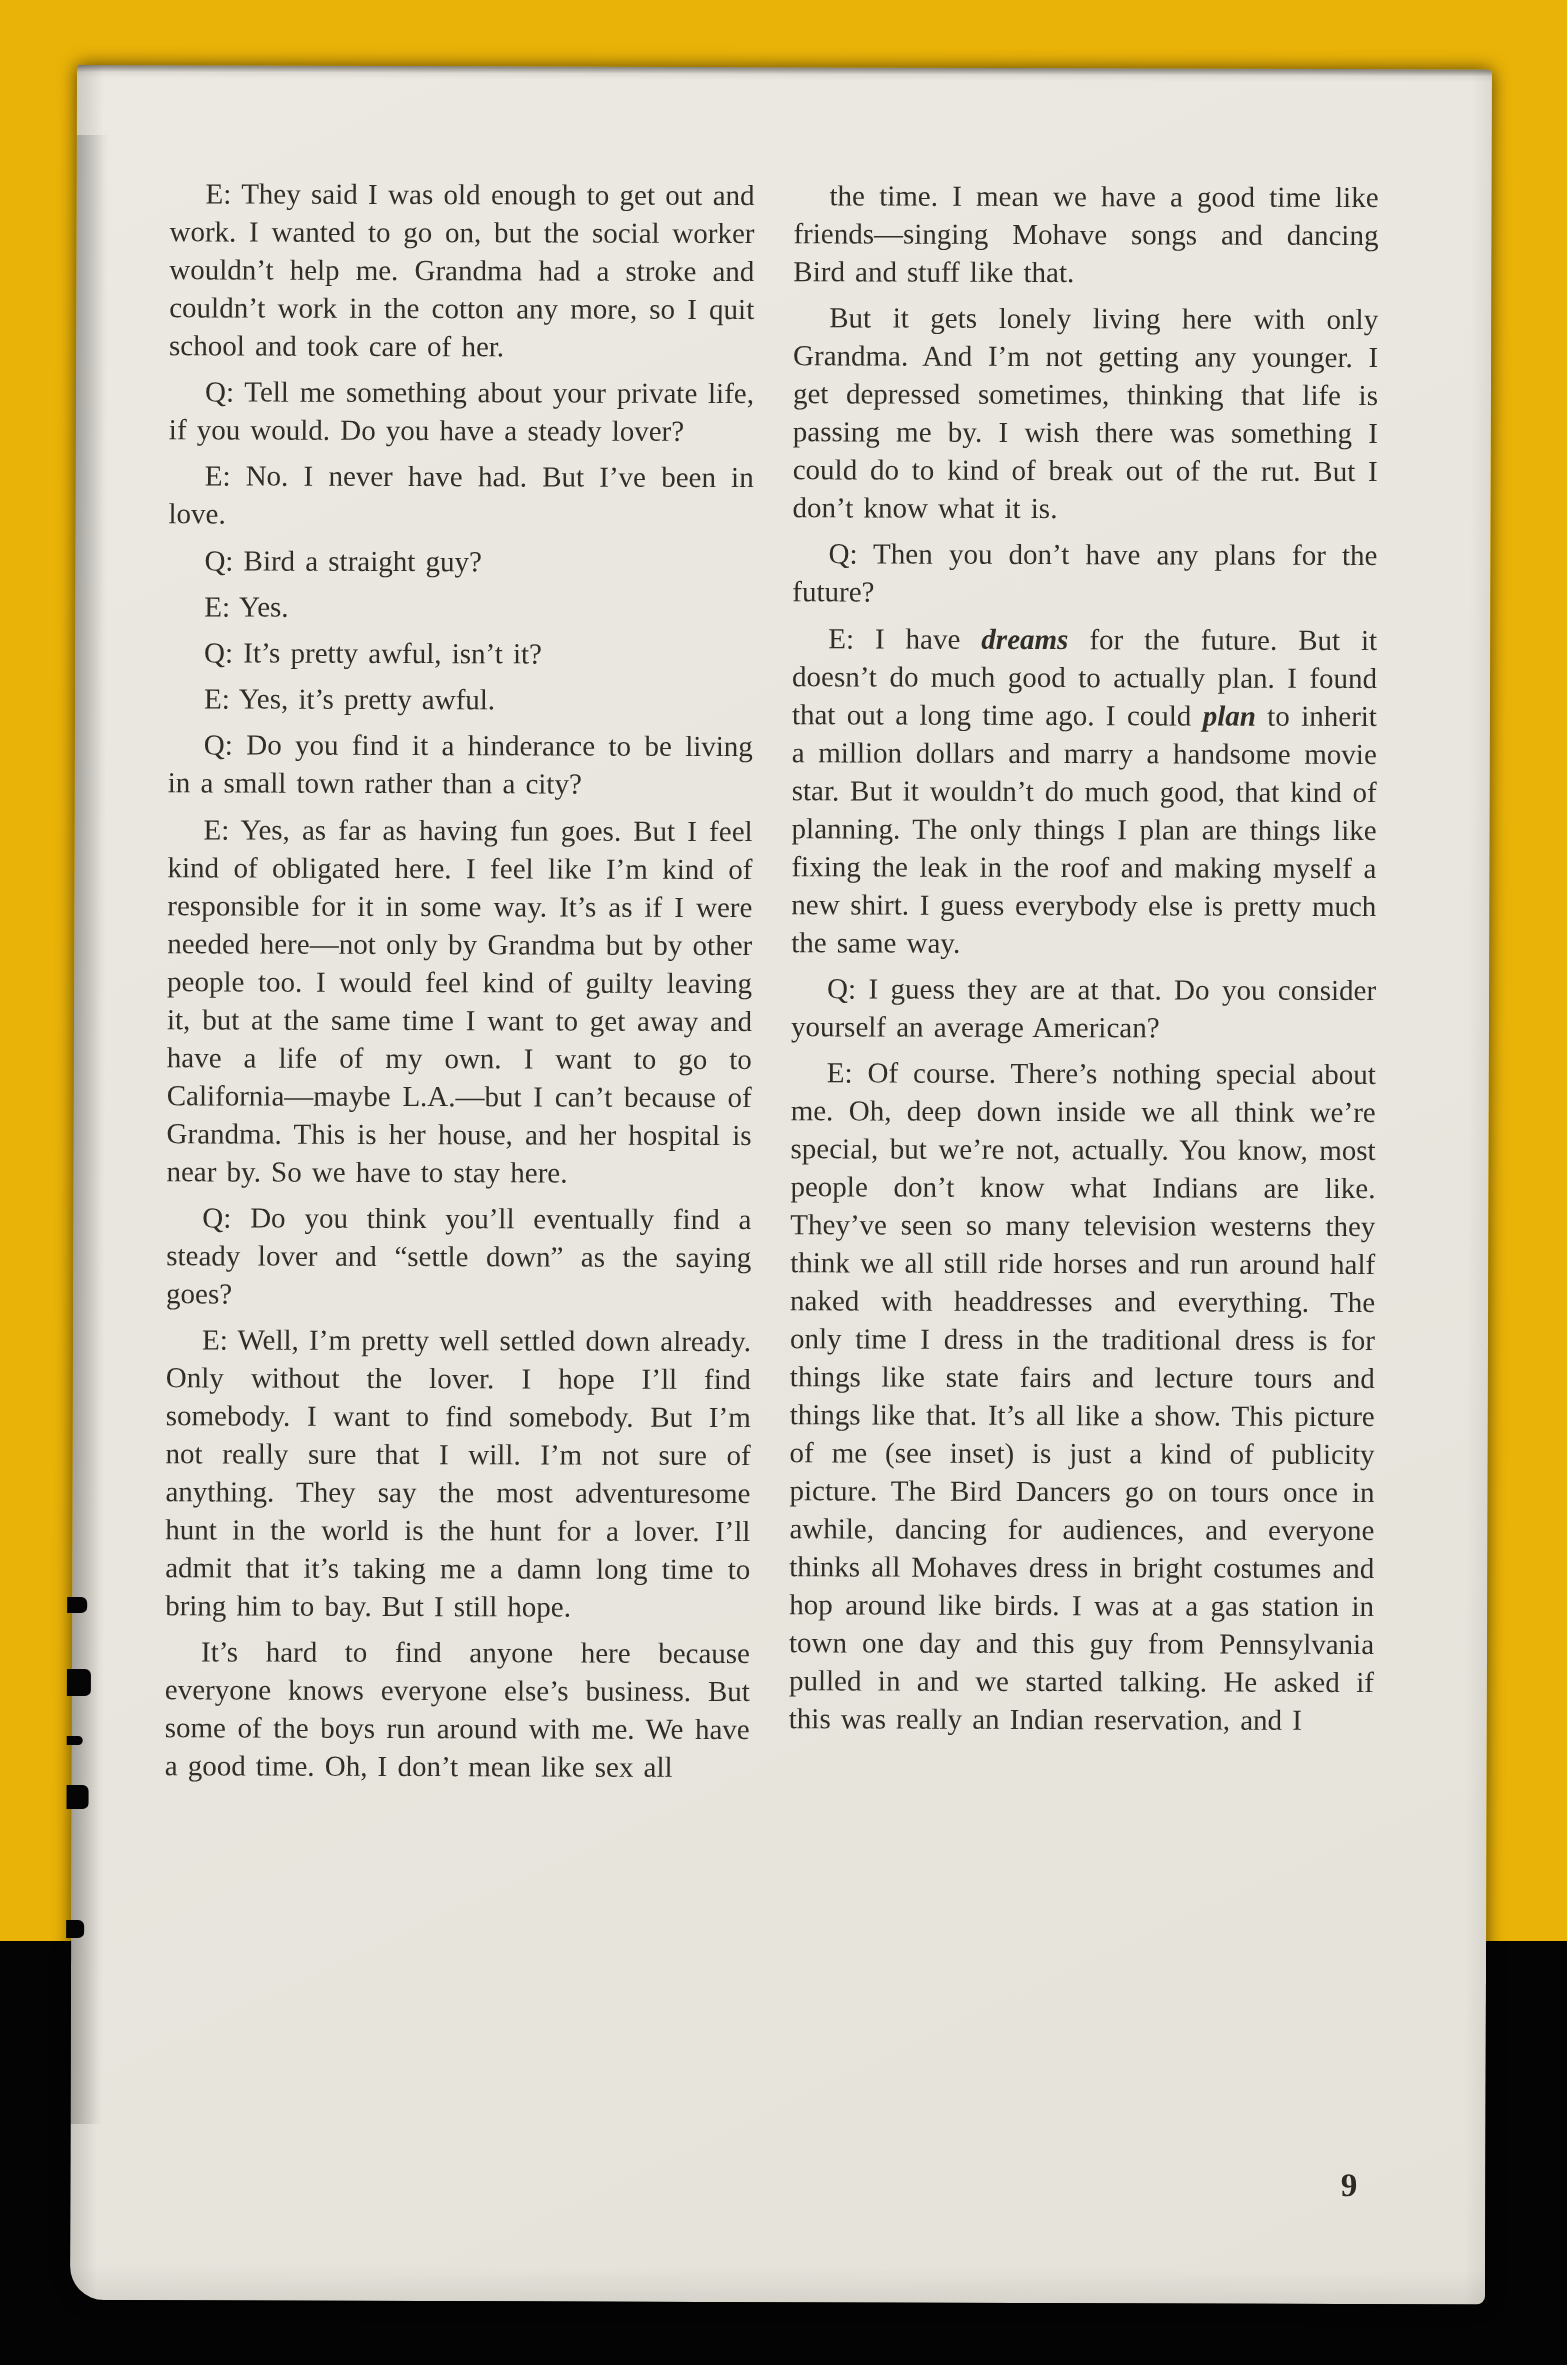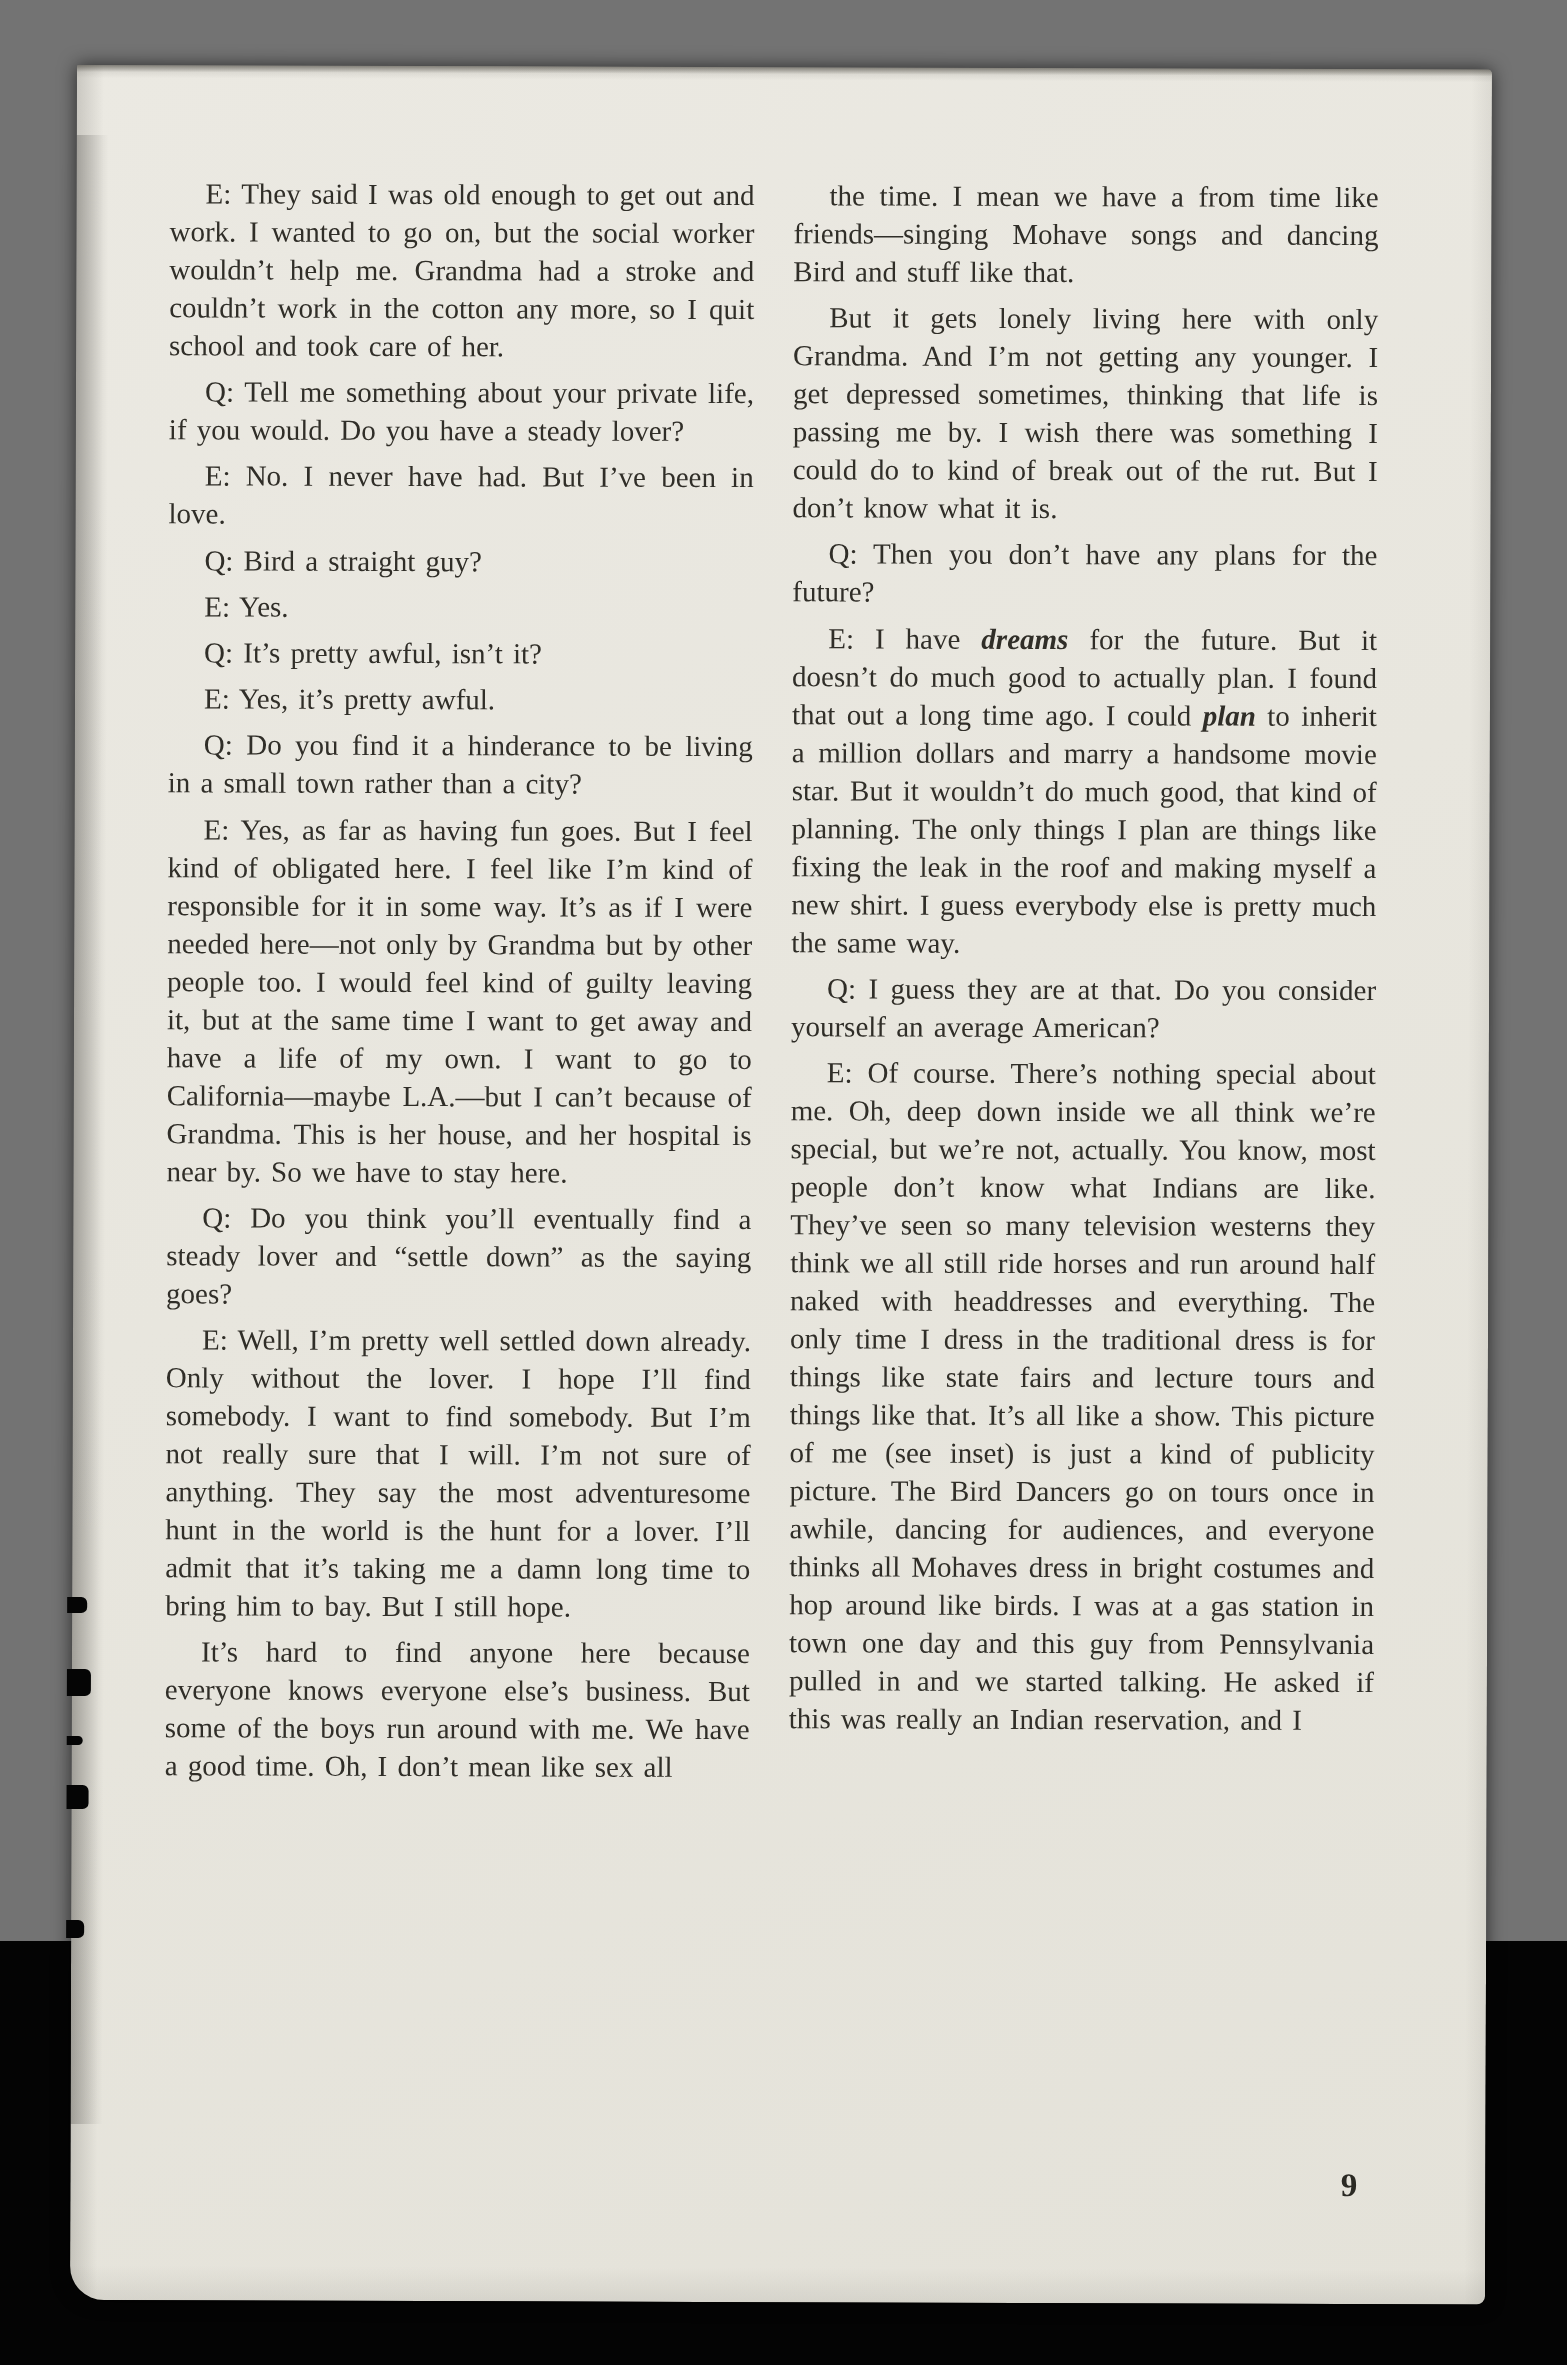--- a/index.html
+++ b/index.html
@@ -7,21 +7,21 @@
     padding: 0;
     width: 1567px;
     height: 2366px;
     background: #040404;
     overflow: hidden;
   }
   .scene {
     position: relative;
     width: 1567px;
     height: 1941px;
-    background: #737373;
+    background: #eab308;
   }
   .page {
     position: absolute;
     left: 77px;
     top: 65px;
     width: 1415px;
     height: 2235px;
     background:
       linear-gradient(to bottom, rgba(40,38,32,0.16), rgba(40,38,32,0) 13px),
       linear-gradient(to right, rgba(30,28,24,0.16), rgba(30,28,24,0) 27px),
@@ -109,21 +109,21 @@
           <p><span>E: Yes.</span></p>
           <p><span>Q: It’s pretty awful, isn’t it?</span></p>
           <p><span>E: Yes, it’s pretty awful.</span></p>
           <p><span>Q: Do you find it a hinderance to be living in a small town rather than a city?</span></p>
           <p><span>E: Yes, as far as having fun goes. But I feel kind of obligated here. I feel like I’m kind of responsible for it in some way. It’s as if I were needed here—not only by Grandma but by other people too. I would feel kind of guilty leaving it, but at the same time I want to get away and have a life of my own. I want to go to California—maybe L.A.—but I can’t because of Grandma. This is her house, and her hospital is near by. So we have to stay here.</span></p>
           <p><span>Q: Do you think you’ll eventually find a steady lover and “settle down” as the saying goes?</span></p>
           <p><span>E: Well, I’m pretty well settled down already. Only without the lover. I hope I’ll find somebody. I want to find somebody. But I’m not really sure that I will. I’m not sure of anything. They say the most adventuresome hunt in the world is the hunt for a lover. I’ll admit that it’s taking me a damn long time to bring him to bay. But I still hope.</span></p>
           <p><span>It’s hard to find anyone here because everyone knows everyone else’s business. But some of the boys run around with me. We have a good time. Oh, I don’t mean like sex all</span></p>
         </div>
       <div class="column">
-          <p><span>the time. I mean we have a from time like friends—singing Mohave songs and dancing Bird and stuff like that.</span></p>
+          <p><span>the time. I mean we have a good time like friends—singing Mohave songs and dancing Bird and stuff like that.</span></p>
           <p><span>But it gets lonely living here with only Grandma. And I’m not getting any younger. I get depressed sometimes, thinking that life is passing me by. I wish there was something I could do to kind of break out of the rut. But I don’t know what it is.</span></p>
           <p><span>Q: Then you don’t have any plans for the future?</span></p>
           <p><span>E: I have </span><em>dreams</em><span> for the future. But it doesn’t do much good to actually plan. I found that out a long time ago. I could </span><em>plan</em><span> to inherit a million dollars and marry a handsome movie star. But it wouldn’t do much good, that kind of planning. The only things I plan are things like fixing the leak in the roof and making myself a new shirt. I guess everybody else is pretty much the same way.</span></p>
           <p><span>Q: I guess they are at that. Do you consider yourself an average American?</span></p>
           <p><span>E: Of course. There’s nothing special about me. Oh, deep down inside we all think we’re special, but we’re not, actually. You know, most people don’t know what Indians are like. They’ve seen so many television westerns they think we all still ride horses and run around half naked with headdresses and everything. The only time I dress in the traditional dress is for things like state fairs and lecture tours and things like that. It’s all like a show. This picture of me (see inset) is just a kind of publicity picture. The Bird Dancers go on tours once in awhile, dancing for audiences, and everyone thinks all Mohaves dress in bright costumes and hop around like birds. I was at a gas station in town one day and this guy from Pennsylvania pulled in and we started talking. He asked if this was really an Indian reservation, and I</span></p>
         </div>
     </div>
     <div class="page-number">9</div>
   </div>
 </div>

